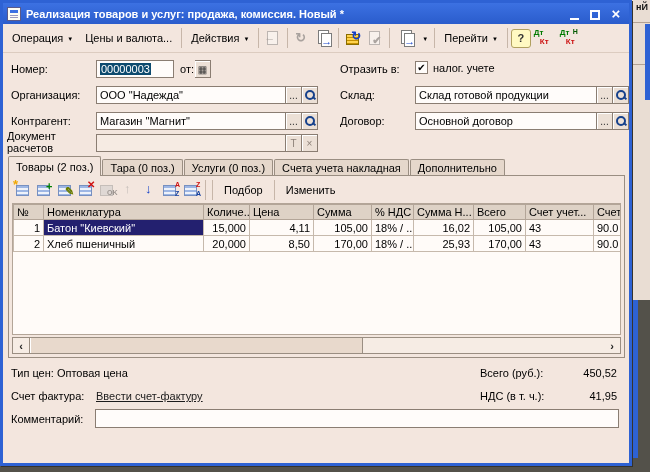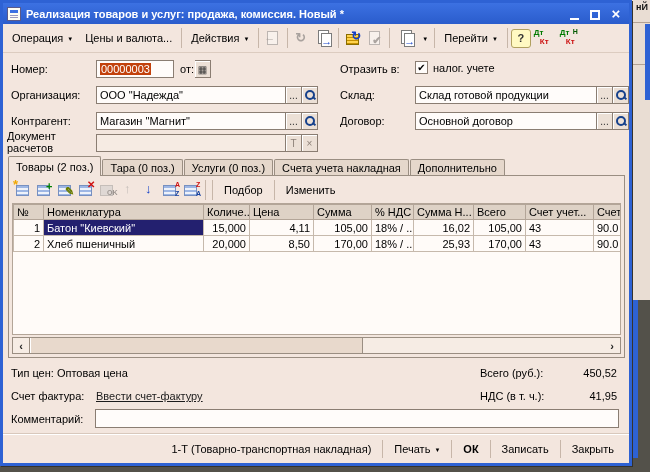--- a/index.html
+++ b/index.html
@@ -56,21 +56,21 @@
   .dtkt .dt { position:absolute; left:3px; top:1px; color:#007a00; }
   .dtkt .kt { position:absolute; left:9px; top:10px; color:#cc1111; }
   .dtkt .nn { position:absolute; left:16px; top:0; color:#005a00; font-size:7px; }
 
   
   .lbl { position:absolute; white-space:nowrap; }
   .fld { position:absolute; display:flex; align-items:stretch; height:18px; }
   .inp { border:1px solid #8a7d72; background:#fffcfa; padding:1px 3px; display:flex;
          align-items:center; white-space:nowrap; overflow:hidden; }
   .inp.dis { background:#f6ebe3; }
-  .sel-text { background:#c2410c; color:#fff; padding:0 1px; }
+  .sel-text { background:#0c4a6e; color:#fff; padding:0 1px; }
   .sbtn { border:1px solid #8a7d72; border-left:none; background:#ece0d6; width:16px; flex:none;
           display:flex; align-items:center; justify-content:center; color:#333; font-size:10px;
           box-shadow:inset 1px 1px 0 #fff; }
   .mag { width:12px; height:12px; position:relative; display:inline-block; }
   .mag::before { content:""; position:absolute; left:1px; top:1px; width:6px; height:6px;
                  border:2px solid #16418c; border-radius:50%; }
   .mag::after  { content:""; position:absolute; left:8px; top:8px; width:4px; height:2px;
                  background:#16418c; transform:rotate(45deg); }
   .chk { position:absolute; display:flex; align-items:center; gap:5px; }
   .chkbox { width:13px; height:13px; background:#fffcfa; border:1px solid #8a7d72;
@@ -421,29 +421,15 @@
     <span class="f-line" style="left:8px;top:366px">Счет фактура:</span>
     <span class="f-line link" style="left:93px;top:366px">Ввести счет-фактуру</span>
     <span class="tot-lbl" style="top:366px">НДС (в т. ч.):</span>
     <span class="tot-val" style="top:366px">41,95</span>
 
     <span class="f-line" style="left:8px;top:389px">Комментарий:</span>
     <div class="fld comment-inp">
       <span class="inp" style="flex:1"></span>
     </div>
 
-    <div class="botbar">
-      <span class="bbtn">1-Т (Товарно-транспортная накладная)</span>
-      <span class="bsep"></span>
-      <span class="bbtn">
-        <span>Печать</span>
-        <span class="arr">▼</span>
-      </span>
-      <span class="bsep"></span>
-      <span class="bbtn ok">ОК</span>
-      <span class="bsep"></span>
-      <span class="bbtn">Записать</span>
-      <span class="bsep"></span>
-      <span class="bbtn">Закрыть</span>
-    </div>
 
   </div>
 </div>
 
 </body></html>

